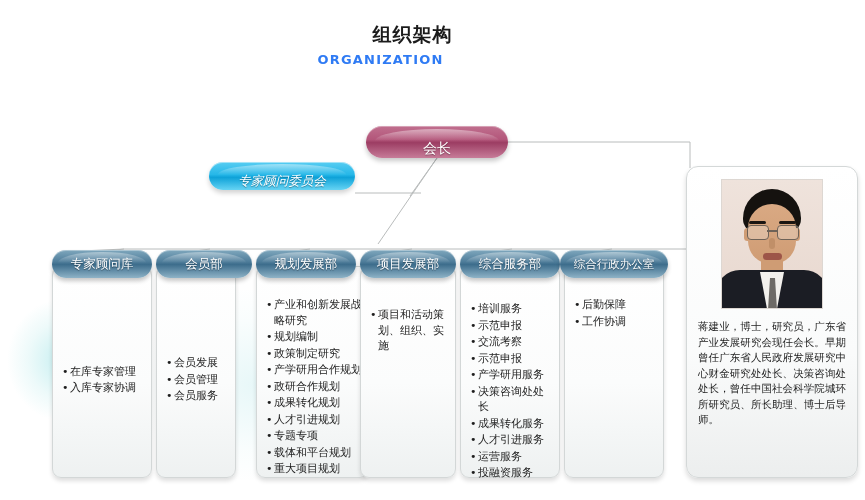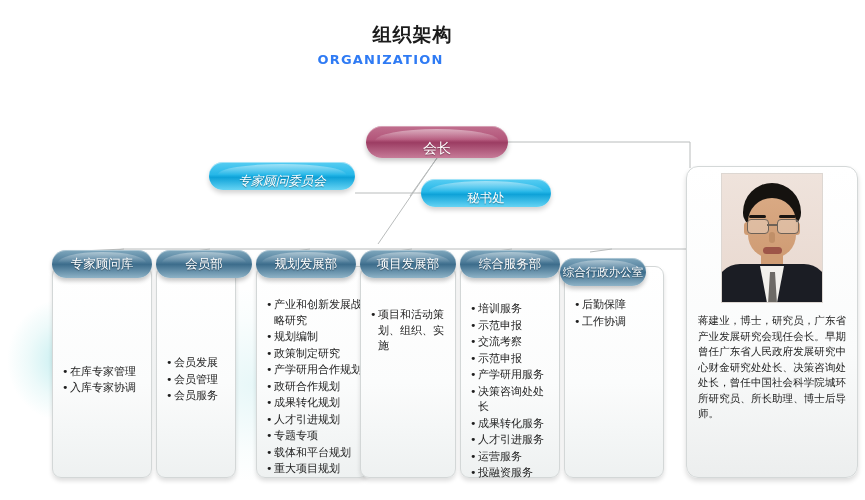--- a/index.html
+++ b/index.html
@@ -123,21 +123,21 @@
   }
 
   
   .profile{
     position:absolute;left:686px;top:166px;width:172px;height:312px;
     background:linear-gradient(to bottom,#ffffff 0%,#fafbfb 60%,#eceeee 100%);
     border:1px solid #d4d8d8;
     border-radius:12px;
     box-shadow:0 3px 5px rgba(0,0,0,.15);
     box-sizing:border-box;
-    padding:4px 11px;
+    padding:10px 11px;
   }
   .photo{
     width:100px;height:128px;margin:2px auto 10px auto;
     border:1px solid #ddd7d2;
     position:relative;overflow:hidden;
     background:linear-gradient(to bottom,#efe3dc 0%,#e8d8cf 100%);
   }
   .photo .hair{
     position:absolute;left:21px;top:9px;width:58px;height:44px;
     background:#15120f;
@@ -239,24 +239,20 @@
   </svg>
 
   <div class="pill pill-pres">
     <span class="glare"></span>
     <span>会长</span>
   </div>
 
   <div class="pill pill-l2 pill-adv">
     <span class="glare"></span>
     <span>专家顾问委员会</span>
-  </div>
-  <div class="pill pill-l2 pill-sec">
-    <span class="glare"></span>
-    <span>秘书处</span>
   </div>
 
   <div class="dept" style="left:52px;width:100px;">
     <div class="dept-inner">
       <ul>
           <li>在库专家管理</li>
           <li>入库专家协调</li>
         </ul>
     </div>
   </div>
@@ -334,21 +330,21 @@
   </div>
 
   <div class="dept" style="left:564px;width:100px;">
     <div class="dept-inner topalign" style="padding-top:30px;">
       <ul>
           <li>后勤保障</li>
           <li>工作协调</li>
         </ul>
     </div>
   </div>
-  <div class="dept-head" style="left:560px;width:86px;font-size:11.5px;margin-top:8px;">
+  <div class="dept-head" style="left:560px;width:108px;font-size:11.5px;">
     <span class="glare"></span>
     <span>综合行政办公室</span>
   </div>
 
   <div class="profile">
     <div class="photo">
       <div class="hair"></div>
       <div class="ear-l"></div>
       <div class="ear-r"></div>
       <div class="face"></div>

